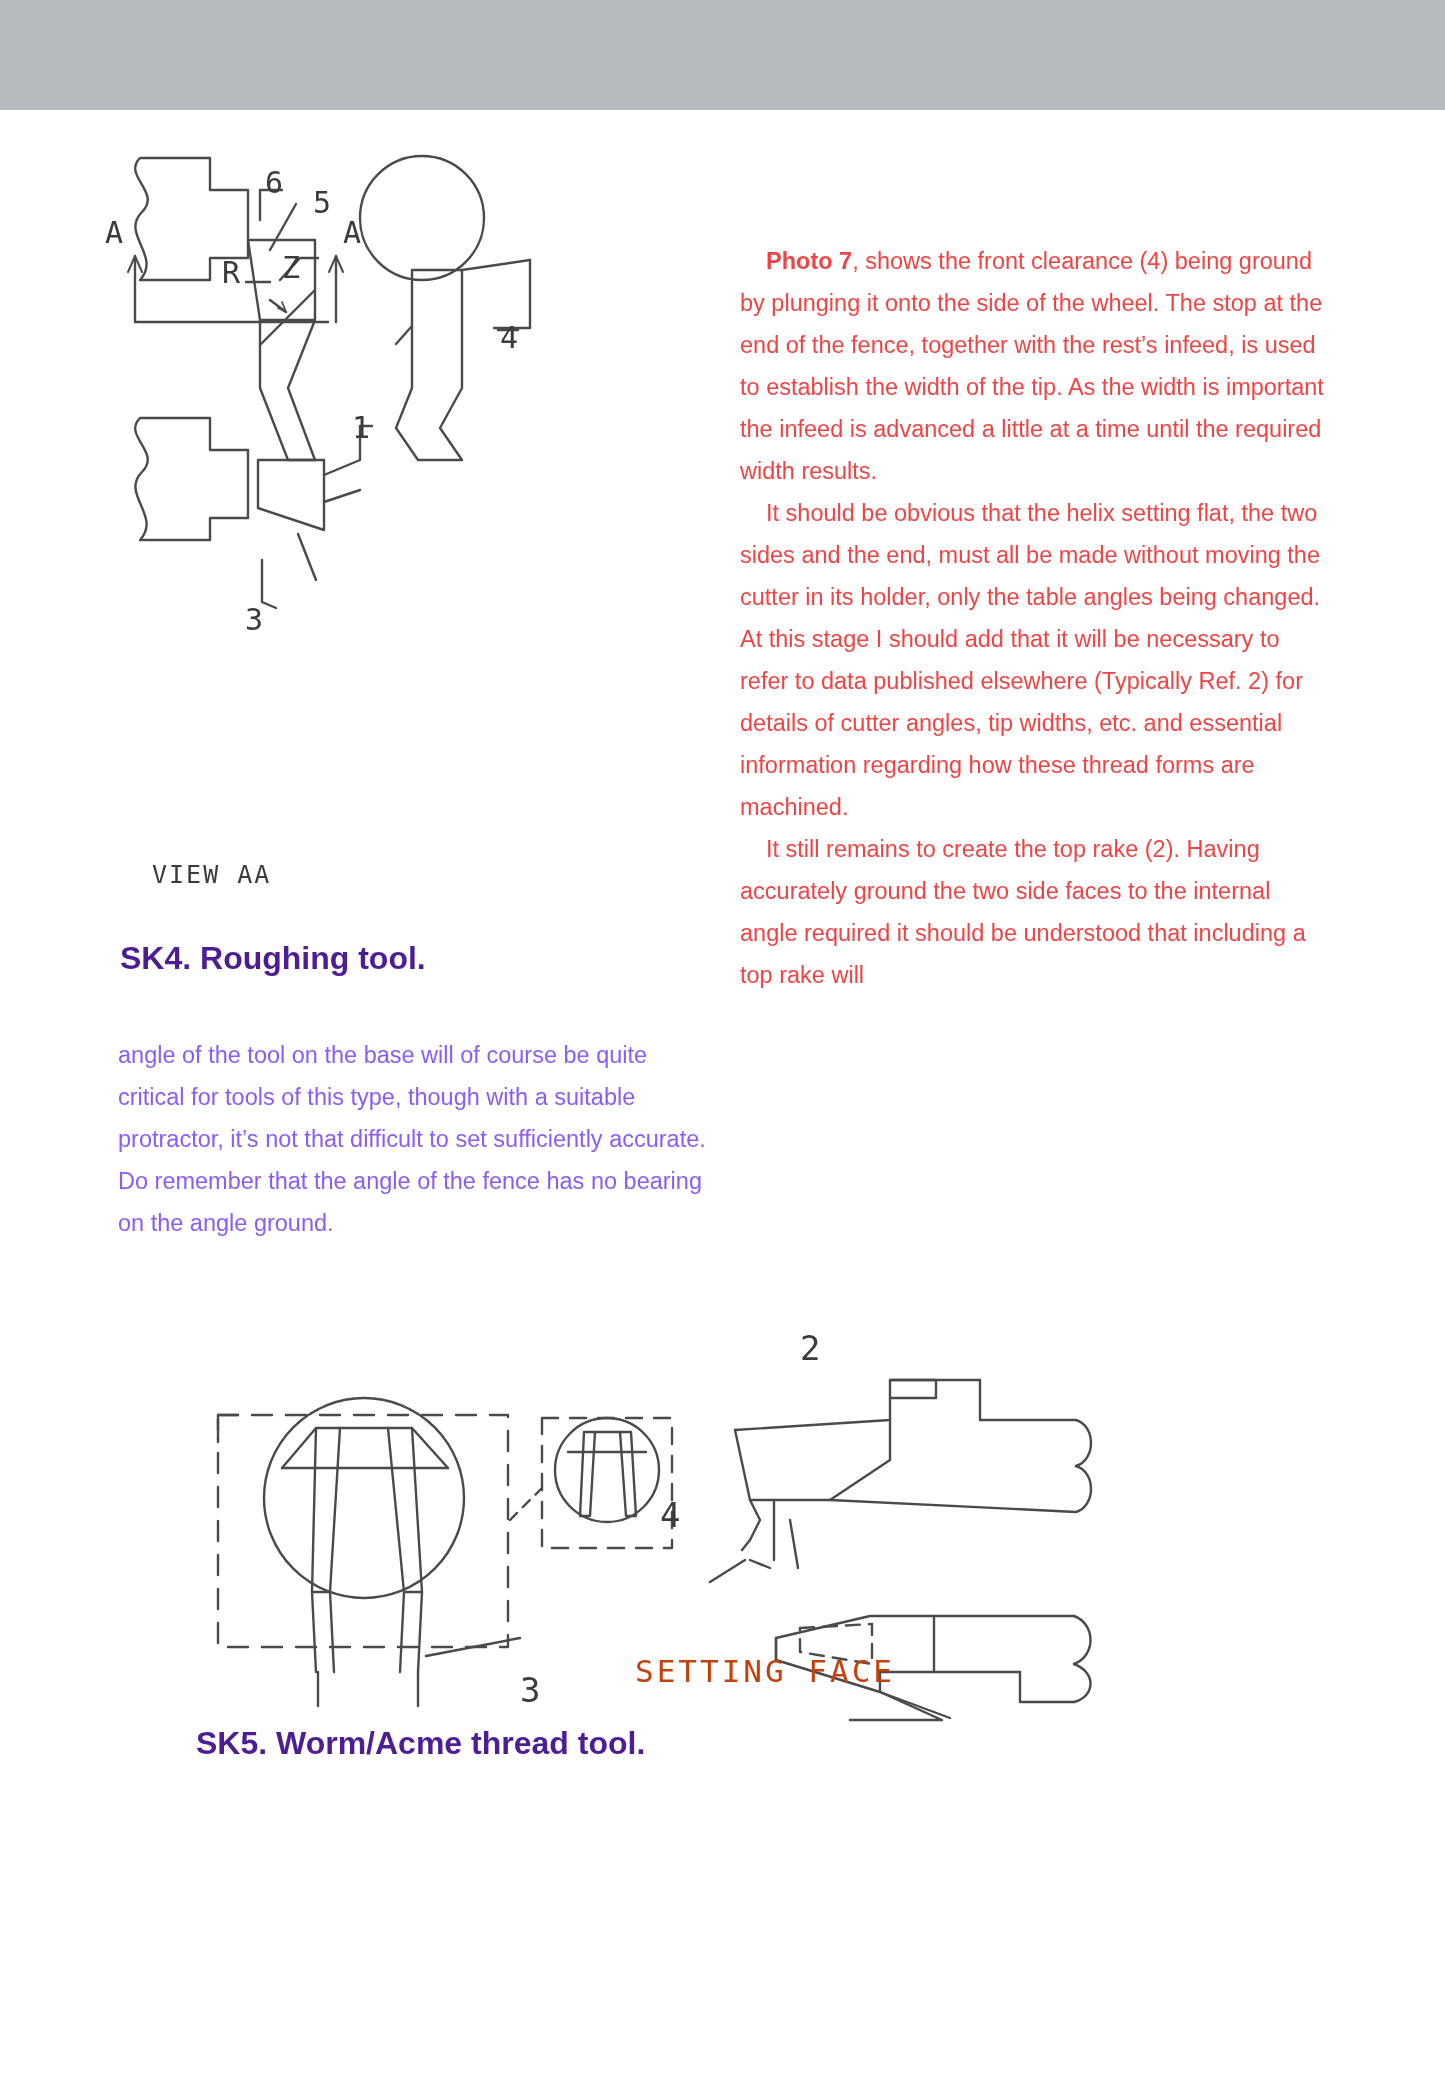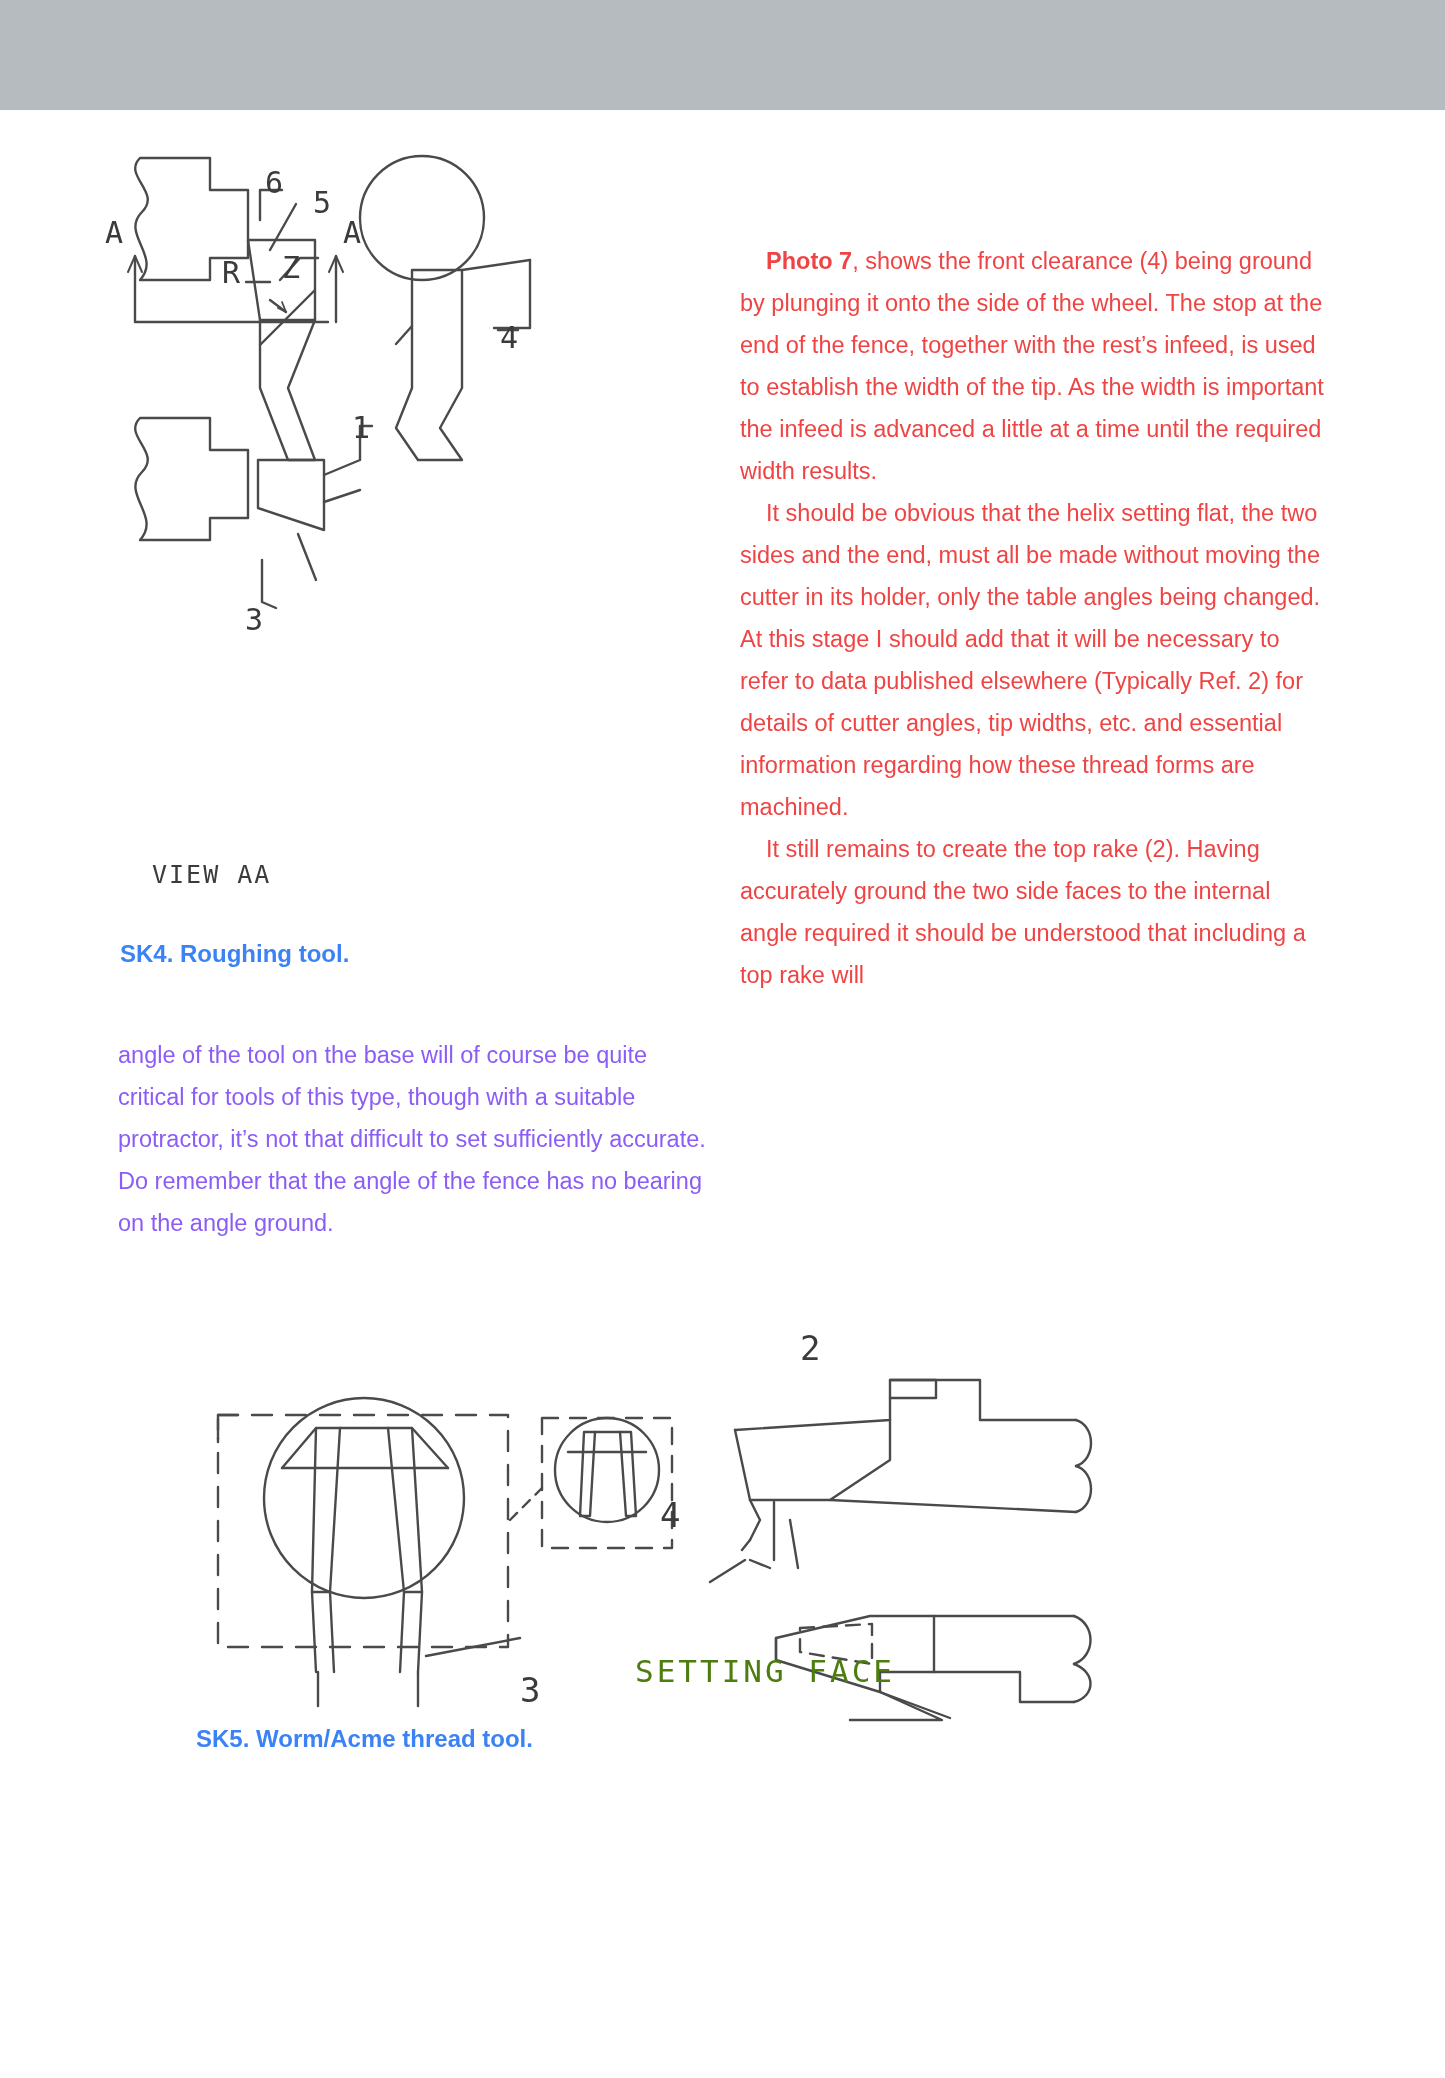--- a/index.html
+++ b/index.html
@@ -51,22 +51,22 @@
   }
   .col-right-text p, .col-left-text p {
     margin: 0;
   }
   .indent { text-indent: 26px; }
 
   
   .caption {
     position: absolute;
     font-weight: bold;
-    font-size: 24px;
-    color: #3b82f6;
+    font-size: 32px;
+    color: #4c1d95;
   }
   #caption-sk4 { left: 120px; top: 830px; }
   #caption-sk5 { left: 196px; top: 1615px; }
 
   
   .notes {
     position: absolute;
     left: 487px;
     top: 450px;
     width: 260px;
@@ -87,21 +87,21 @@
     letter-spacing: 2px;
     color: #3b3b3b;
   }
   .setting-face-label {
     position: absolute;
     left: 635px;
     top: 1543px;
     font-family: "DejaVu Sans Mono", monospace;
     font-size: 31px;
     letter-spacing: 3px;
-    color: #4d7c0f;
+    color: #c2410c;
   }
 
   
   .callout {
     position: absolute;
     font-family: "DejaVu Sans Mono", monospace;
     font-size: 30px;
     color: #3b3b3b;
   }
 

